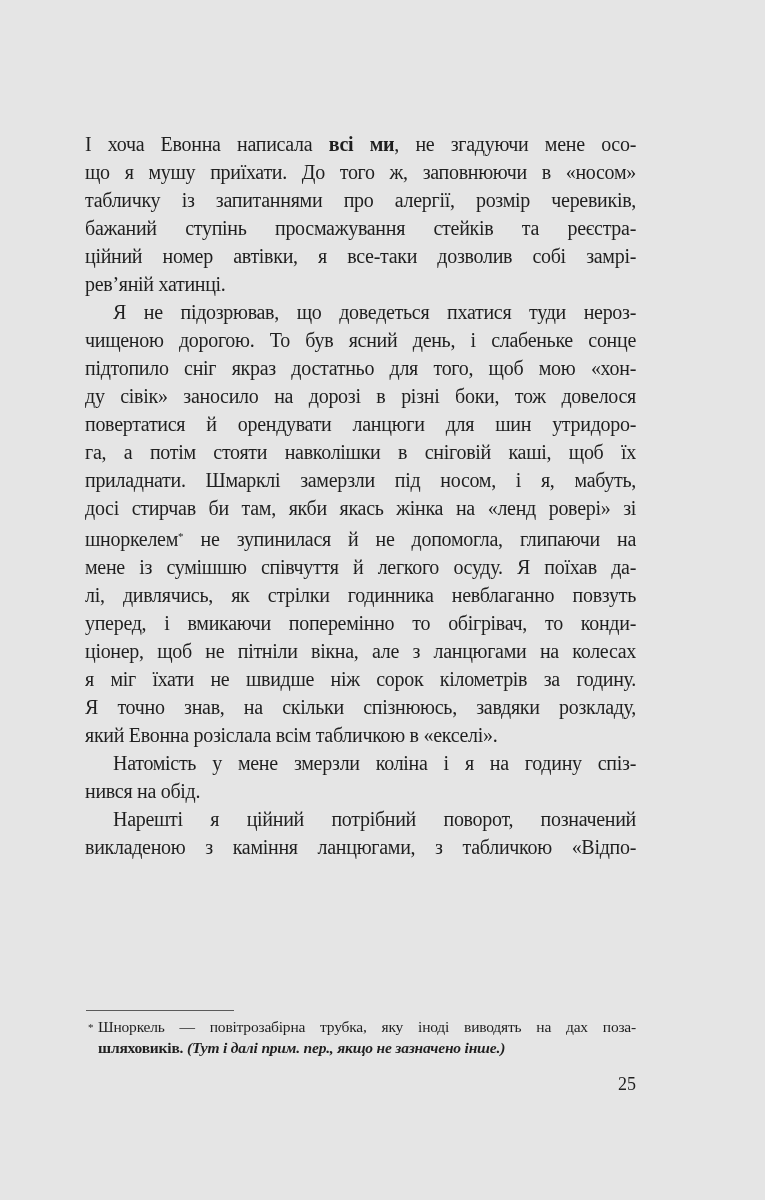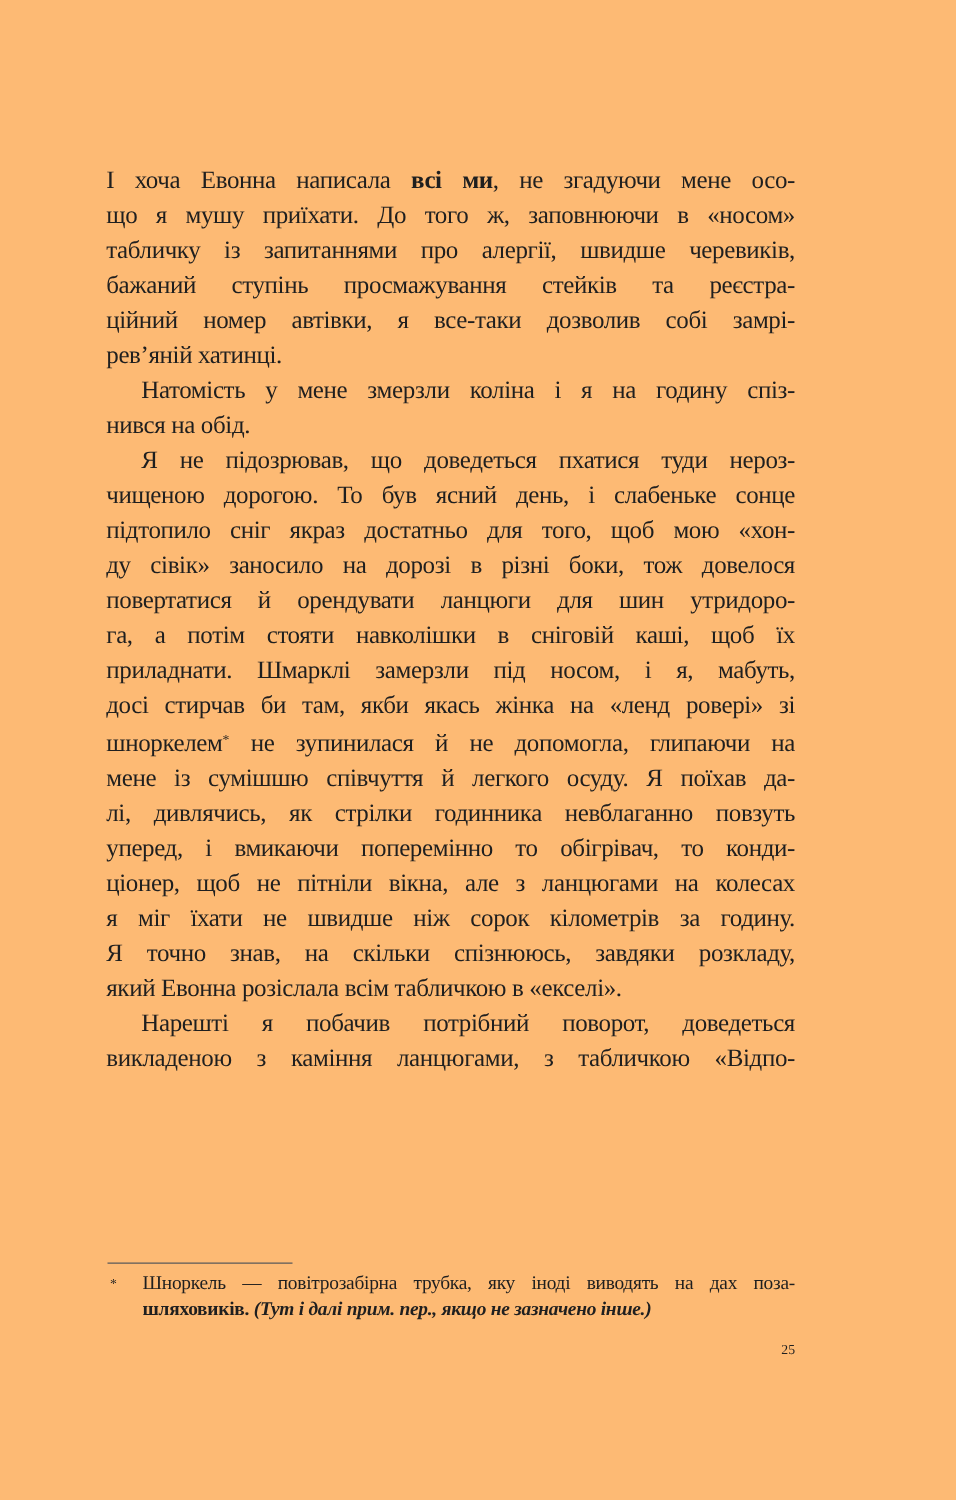--- a/index.html
+++ b/index.html
@@ -4,21 +4,21 @@
 <style>
   html, body {
     margin: 0;
     padding: 0;
     background: #fdfdfc;
   }
   .page {
     position: relative;
     width: 765px;
     height: 1200px;
-    background: #fdba74;
+    background: #e5e5e5;
     font-family: "Liberation Serif", "DejaVu Serif", serif;
     color: #1f1f1f;
     overflow: hidden;
   }
   .text-block {
     position: absolute;
     left: 85px;
     top: 130px;
     width: 551px;
     font-size: 20px;
@@ -62,79 +62,79 @@
     line-height: 21px;
     letter-spacing: -0.2px;
   }
   .footnote-marker {
     position: absolute;
     left: 2px;
     top: 1px;
     font-size: 11px;
   }
   .footnote-lines {
-    margin-left: 28px;
+    margin-left: 12px;
   }
   .fline {
     text-align: justify;
     text-align-last: justify;
   }
   .fline.last {
     text-align: left;
     text-align-last: left;
     font-weight: bold;
   }
   .page-number {
     position: absolute;
     top: 1074px;
     left: 85px;
     width: 551px;
     text-align: right;
-    font-size: 11px;
+    font-size: 18px;
     color: #1f1f1f;
   }
 </style>
 </head>
 <body>
 
 <div class="page">
 
   <div class="text-block">
       <div>
         <div class="line"><span>І хоча Евонна написала </span><span class="bold">всі ми</span><span>, не згадуючи мене осо-</span></div>
         <div class="line"><span>що я мушу приїхати. До того ж, заповнюючи в «носом»</span></div>
-        <div class="line"><span>табличку із запитаннями про алергії, швидше черевиків,</span></div>
+        <div class="line"><span>табличку із запитаннями про алергії, розмір черевиків,</span></div>
         <div class="line"><span>бажаний ступінь просмажування стейків та реєстра-</span></div>
         <div class="line"><span>ційний номер автівки, я все-таки дозволив собі замрі-</span></div>
         <div class="line last"><span>рев’яній хатинці.</span></div>
-      </div>
-      <div>
-        <div class="line indent"><span>Натомість у мене змерзли коліна і я на годину спіз-</span></div>
-        <div class="line last"><span>нився на обід.</span></div>
       </div>
       <div>
         <div class="line indent"><span>Я не підозрював, що доведеться пхатися туди нероз-</span></div>
         <div class="line"><span>чищеною дорогою. То був ясний день, і слабеньке сонце</span></div>
         <div class="line"><span>підтопило сніг якраз достатньо для того, щоб мою «хон-</span></div>
         <div class="line"><span>ду сівік» заносило на дорозі в різні боки, тож довелося</span></div>
         <div class="line"><span>повертатися й орендувати ланцюги для шин утридоро-</span></div>
         <div class="line"><span>га, а потім стояти навколішки в сніговій каші, щоб їх</span></div>
         <div class="line"><span>приладнати. Шмарклі замерзли під носом, і я, мабуть,</span></div>
         <div class="line"><span>досі стирчав би там, якби якась жінка на «ленд ровері» зі</span></div>
         <div class="line"><span>шноркелем</span><span class="sup">*</span><span> не зупинилася й не допомогла, глипаючи на</span></div>
         <div class="line"><span>мене із сумішшю співчуття й легкого осуду. Я поїхав да-</span></div>
         <div class="line"><span>лі, дивлячись, як стрілки годинника невблаганно повзуть</span></div>
         <div class="line"><span>уперед, і вмикаючи поперемінно то обігрівач, то конди-</span></div>
         <div class="line"><span>ціонер, щоб не пітніли вікна, але з ланцюгами на колесах</span></div>
         <div class="line"><span>я міг їхати не швидше ніж сорок кілометрів за годину.</span></div>
         <div class="line"><span>Я точно знав, на скільки спізнююсь, завдяки розкладу,</span></div>
         <div class="line last"><span>який Евонна розіслала всім табличкою в «екселі».</span></div>
       </div>
       <div>
-        <div class="line indent"><span>Нарешті я побачив потрібний поворот, доведеться</span></div>
+        <div class="line indent"><span>Натомість у мене змерзли коліна і я на годину спіз-</span></div>
+        <div class="line last"><span>нився на обід.</span></div>
+      </div>
+      <div>
+        <div class="line indent"><span>Нарешті я ційний потрібний поворот, позначений</span></div>
         <div class="line"><span>викладеною з каміння ланцюгами, з табличкою «Відпо-</span></div>
       </div>
     </div>
 
   <div class="footnote-divider"></div>
 
   <div class="footnote">
     <span class="footnote-marker">*</span>
     <div class="footnote-lines">
         <div class="fline"><span>Шноркель — повітрозабірна трубка, яку іноді виводять на дах поза-</span></div>

